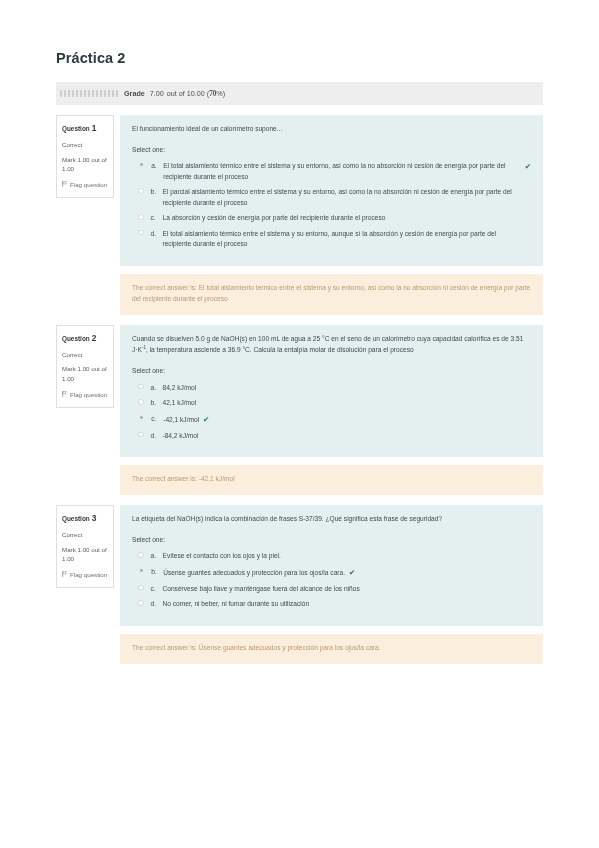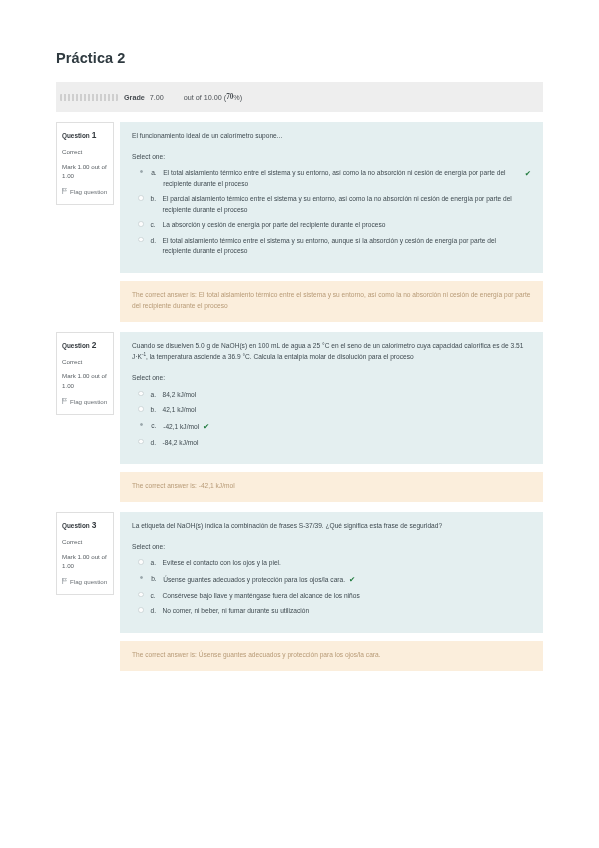--- a/index.html
+++ b/index.html
@@ -26,21 +26,21 @@
     font-weight: 700;
     color: #2f3a40;
     margin: 0;
     padding-top: 50px;
     letter-spacing: 0.1px;
   }
 
   
   .grade-bar {
     margin-top: 16px;
-    height: 30px;
+    height: 23px;
     background: #eeeeee;
     display: flex;
     align-items: center;
     font-size: 7.2px;
     color: #4a4f54;
     padding-left: 4px;
     box-sizing: border-box;
   }
   .grade-redacted {
     width: 58px;
@@ -51,21 +51,21 @@
       #c9c9c9 0px, #c9c9c9 2px,
       #eeeeee 2px, #eeeeee 4px
     );
     opacity: .85;
     border-radius: 1px;
   }
   .grade-label {
     font-weight: 700;
     margin-right: 5px;
   }
-  .grade-value { font-weight: 400; margin-right: 20px; }
+  .grade-value { font-weight: 400; margin-right: 3px; }
   .grade-rest { font-weight: 400; }
   .grade-pct { font-weight: 700; font-family: Liberation Serif, serif; }
 
   
   .question {
     margin-top: 10px;
     display: flex;
     align-items: flex-start;
     gap: 6px;
   }

